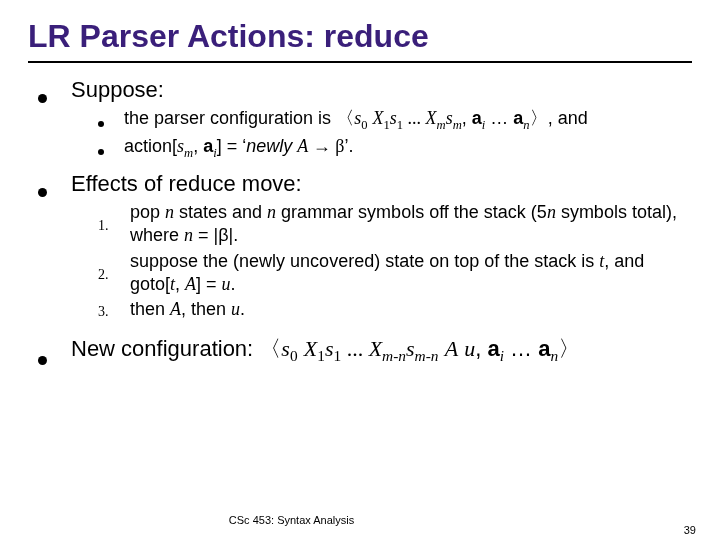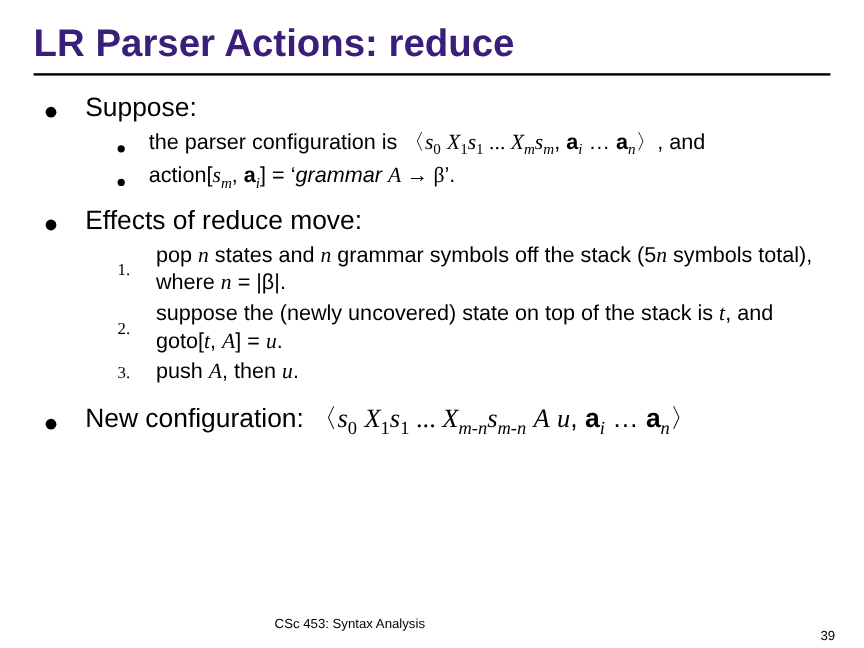--- a/index.html
+++ b/index.html
@@ -23,21 +23,21 @@
     margin: 0 0 6px 0;
   }
   .rule {
     border: none;
     border-top: 2px solid #000;
     margin: 0 0 14px 0;
   }
   .lvl1 {
     margin: 6px 0 4px 10px;
     display: flex;
-    align-items: center;
+    align-items: flex-end;
   }
   .lvl2 {
     margin: 2px 0 2px 70px;
     display: flex;
     align-items: center;
   }
   .bullet-dot {
     width: 9px;
     height: 9px;
     border-radius: 50%;
@@ -103,21 +103,21 @@
     <span class="bullet-dot small"></span>
     <span class="txt2">
       <span>the parser configuration is </span><span class="serif">〈</span><span class="serif ital">s</span><span class="serif sub">0</span>
       <span class="serif ital">X</span><span class="serif sub">1</span><span class="serif ital">s</span><span class="serif sub">1</span><span class="serif"> ... </span><span class="serif ital">X</span><span class="serif ital sub">m</span><span class="serif ital">s</span><span class="serif ital sub">m</span><span>,  </span><b><span>a</span></b><span class="serif ital sub">i</span><span> … </span><b><span>a</span></b><span class="serif ital sub">n</span><span class="serif">〉</span><span>, and</span>
     </span>
   </div>
 
   <div class="lvl2">
     <span class="bullet-dot small"></span>
     <span class="txt2">
-      <span class="uline">action</span><span>[</span><span class="serif ital">s</span><span class="serif ital sub">m</span>, <b><span>a</span></b><span class="serif ital sub">i</span><span>] = ‘</span><span class="ital">grammar</span> <span class="serif ital">A</span><span class="serif"> → </span><span class="serif">β</span><span>’.</span>
+      <span class="uline">action</span><span>[</span><span class="serif ital">s</span><span class="serif ital sub">m</span>, <b><span>a</span></b><span class="serif ital sub">i</span><span>] = ‘</span><span class="ital">newly</span> <span class="serif ital">A</span><span class="serif"> → </span><span class="serif">β</span><span>’.</span>
     </span>
   </div>
 
   <div class="lvl1" style="margin-top:10px;">
     <span class="bullet-dot"></span>
     <span class="txt1">Effects of reduce move:</span>
   </div>
 
   <div class="lvl2">
     <span class="num-marker">1.</span>
@@ -129,21 +129,21 @@
   <div class="lvl2">
     <span class="num-marker">2.</span>
     <span class="txt2">
       <span>suppose the (newly uncovered) state on top of the stack is </span><span class="serif ital">t</span><span>, and </span><span class="uline">goto</span><span>[</span><span class="serif ital">t</span>, <span class="serif ital">A</span><span>] = </span><span class="serif ital">u</span><span>.</span>
     </span>
   </div>
 
   <div class="lvl2">
     <span class="num-marker">3.</span>
     <span class="txt2">
-      <span>push </span><span class="serif ital">A</span><span>, then </span><span class="serif ital">u</span><span>.</span>
+      <span>then </span><span class="serif ital">A</span><span>, then </span><span class="serif ital">u</span><span>.</span>
     </span>
   </div>
 
   <div class="lvl1" style="margin-top:12px;">
     <span class="bullet-dot"></span>
     <span class="txt1">
       <span>New configuration: </span><span class="serif">〈</span><span class="serif ital">s</span><span class="serif sub">0</span>
       <span class="serif ital">X</span><span class="serif sub">1</span><span class="serif ital">s</span><span class="serif sub">1</span><span class="serif"> ... </span><span class="serif ital">X</span><span class="serif ital sub">m-n</span><span class="serif ital">s</span><span class="serif ital sub">m-n</span> <span class="serif ital">A</span> <span class="serif ital">u</span><span>,  </span><b><span>a</span></b><span class="serif ital sub">i</span><span> … </span><b><span>a</span></b><span class="serif ital sub">n</span><span class="serif">〉</span>
     </span>
   </div>

